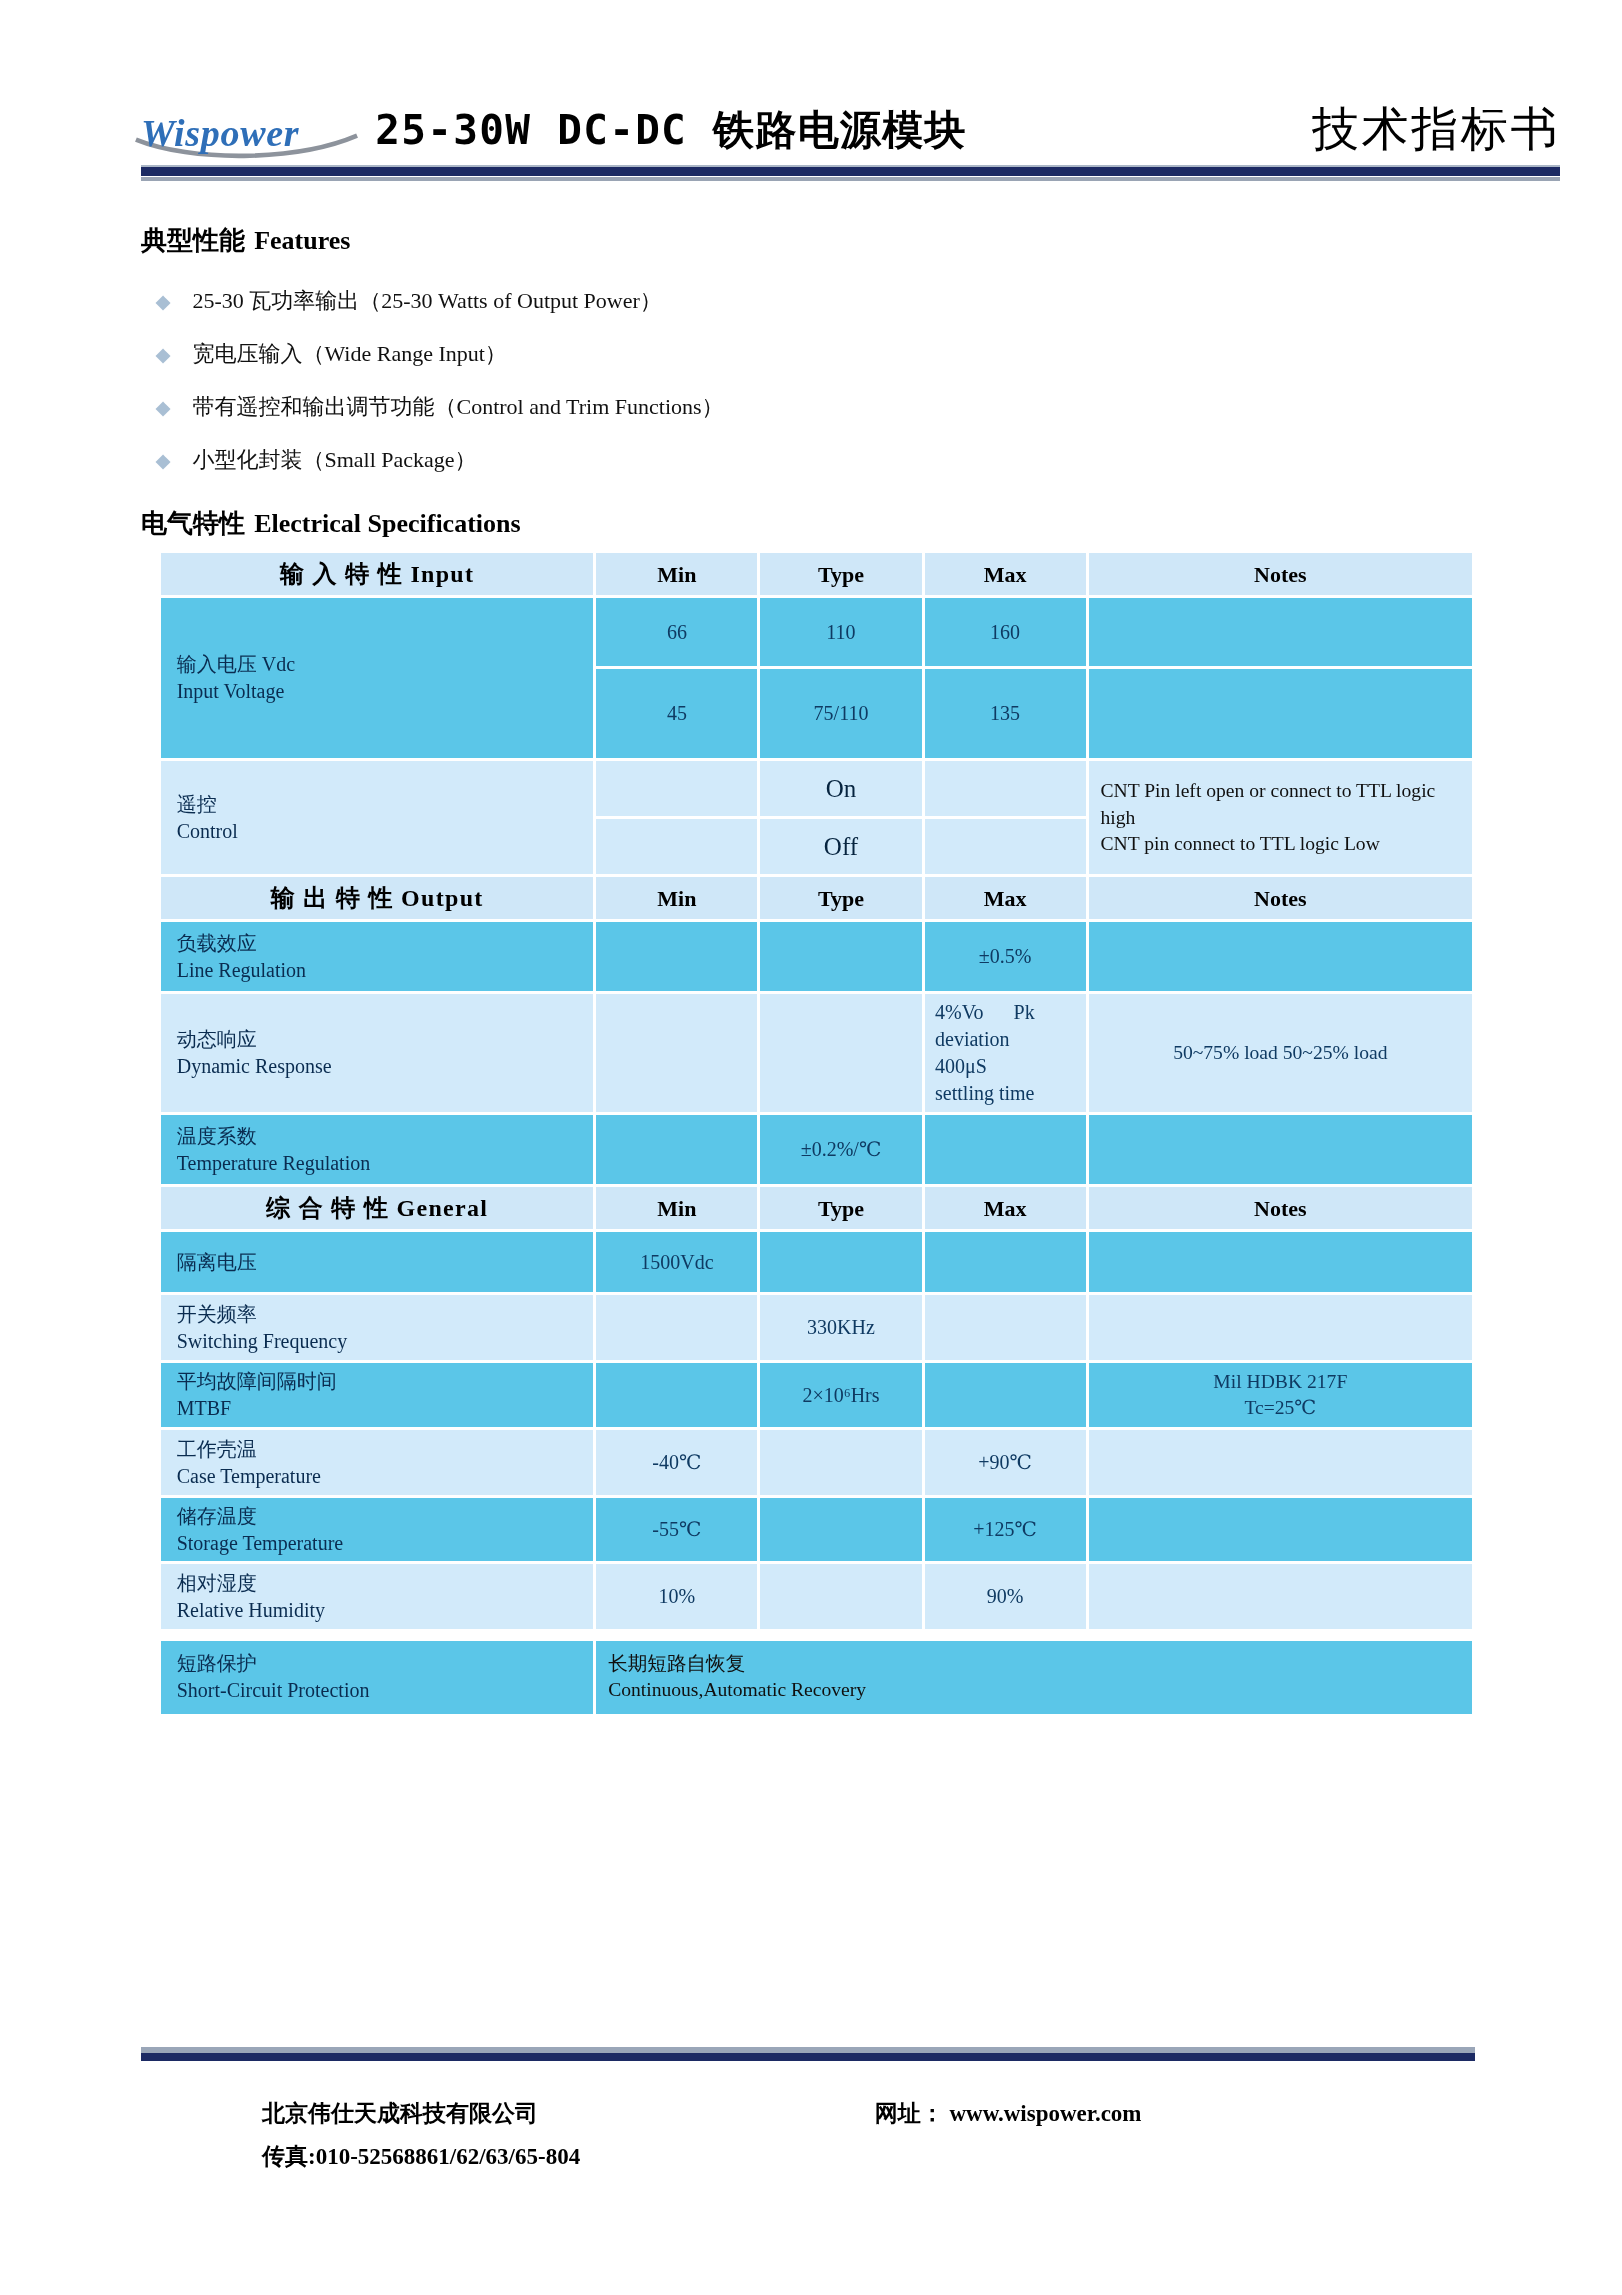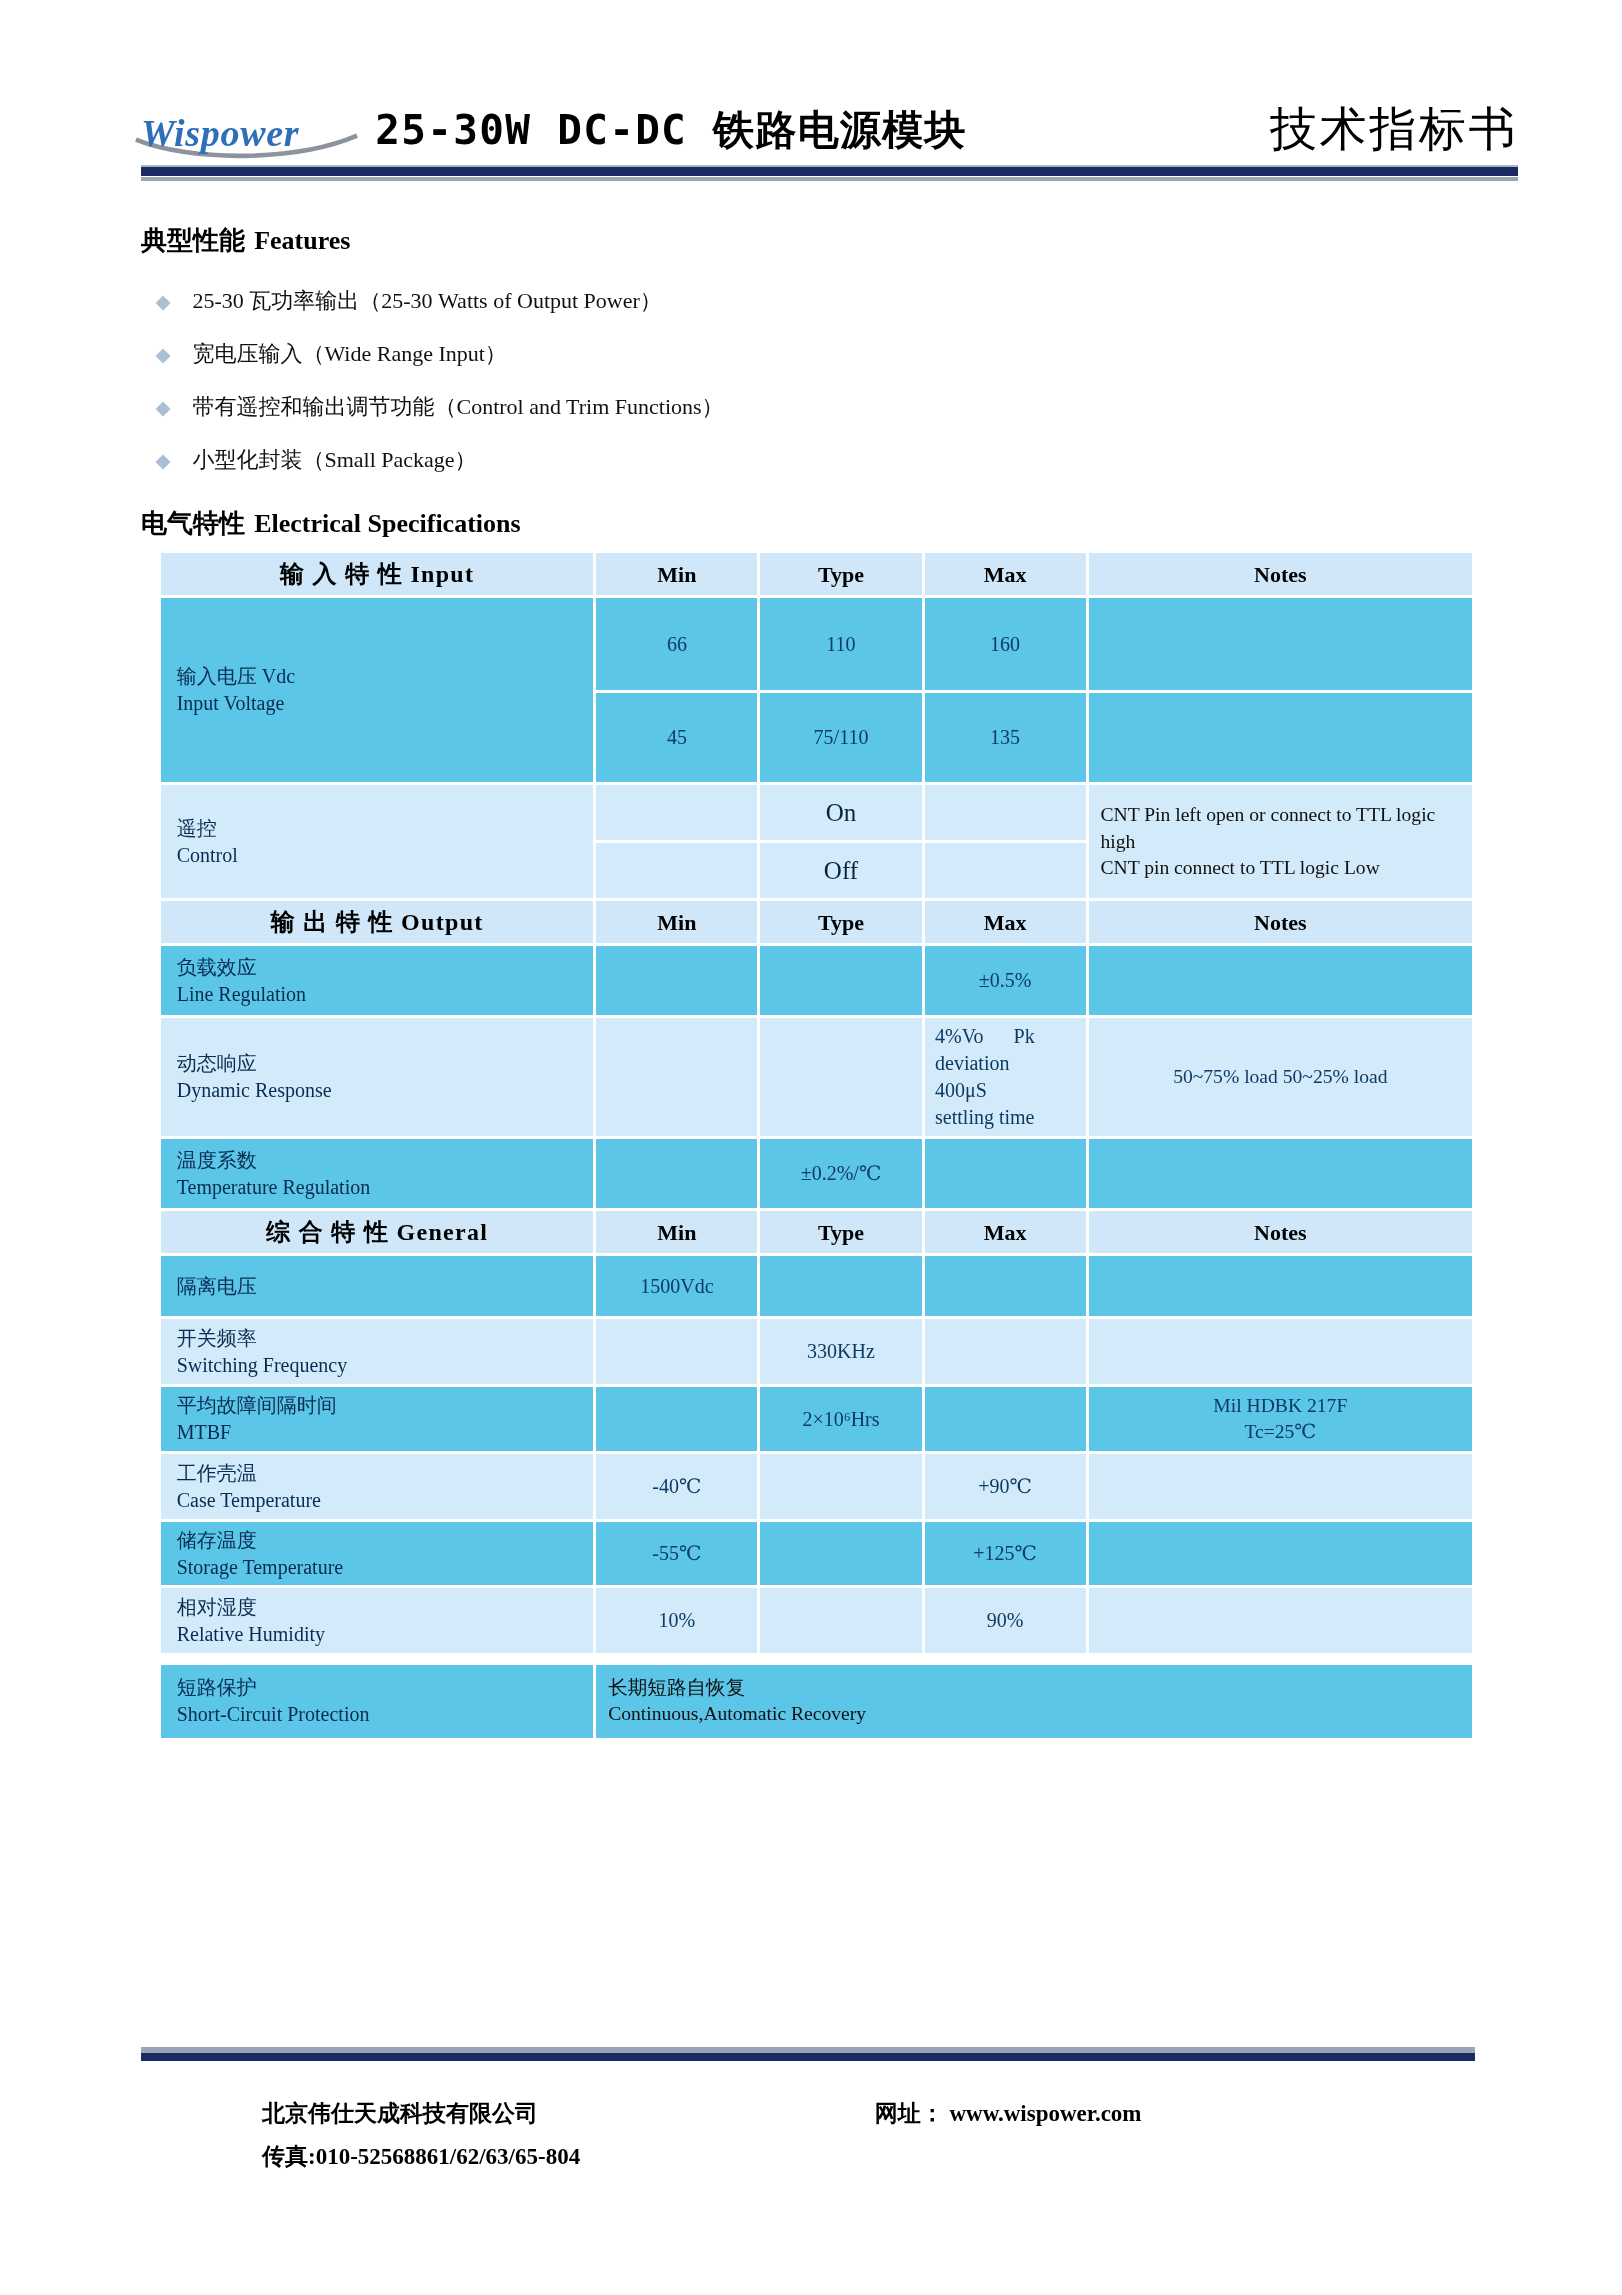--- a/index.html
+++ b/index.html
@@ -8,21 +8,21 @@
 
   .page {
     position: relative;
     width: 1622px;
     height: 2295px;
     margin: 0 auto;
     background: #ffffff;
     overflow: hidden;
   }
 
-  .content { padding: 98px 104px 0 141px; }
+  .content { padding: 98px 62px 0 141px; }
 
   
   .doc-header {
     display: flex;
     align-items: flex-end;
     gap: 18.3px;
   }
   .logo {
     position: relative;
     width: 216px;
@@ -128,21 +128,21 @@
     color: #0a2c50;
   }
   td.label .en { font-family: "Liberation Serif", serif; }
   td.onoff { font-size: 25px; color: #06243f; }
   td.notes-left { text-align: left; padding: 6.5px 11.8px; color: #101010; font-size: 19.6px; }
   td.notes-center { color: #0f3a62; font-size: 19.6px; }
   .pre { white-space: pre-line; }
   .prewrap { white-space: pre-wrap; text-align: left; padding-left: 10.5px; }
 
   tr.rh-sec td { height: 42px; }
-  tr.rh-iv1 td { height: 92px; }
+  tr.rh-iv1 td { height: 68px; }
   tr.rh-iv2 td { height: 89px; }
   tr.rh-ctl td { height: 55px; }
   tr.rh-lr  td { height: 69px; }
   tr.rh-dy  td { height: 118px; }
   tr.rh-tr  td { height: 69px; }
   tr.rh-iso td { height: 60px; margin-top: 32px; }
   tr.rh-sw  td { height: 65px; }
   tr.rh-mt  td { height: 64px; }
   tr.rh-ct  td { height: 65px; }
   tr.rh-st  td { height: 63px; }

